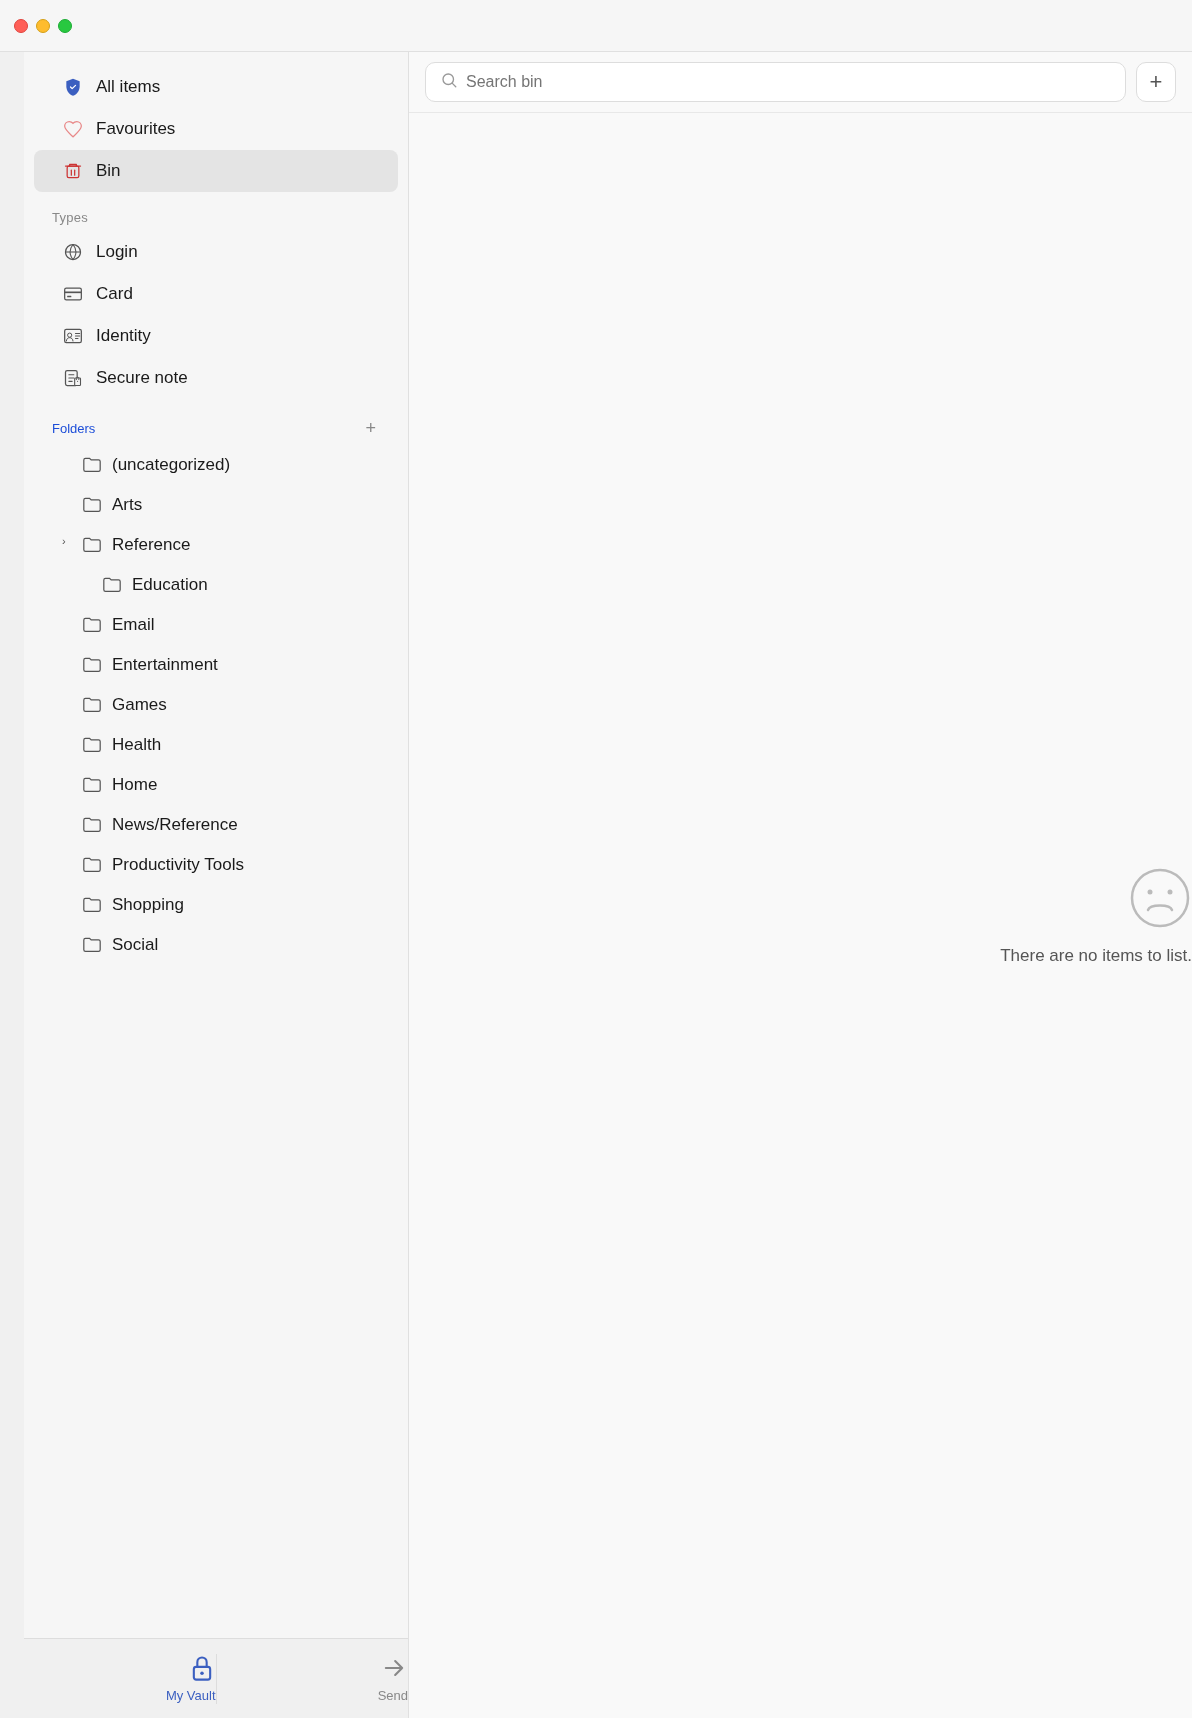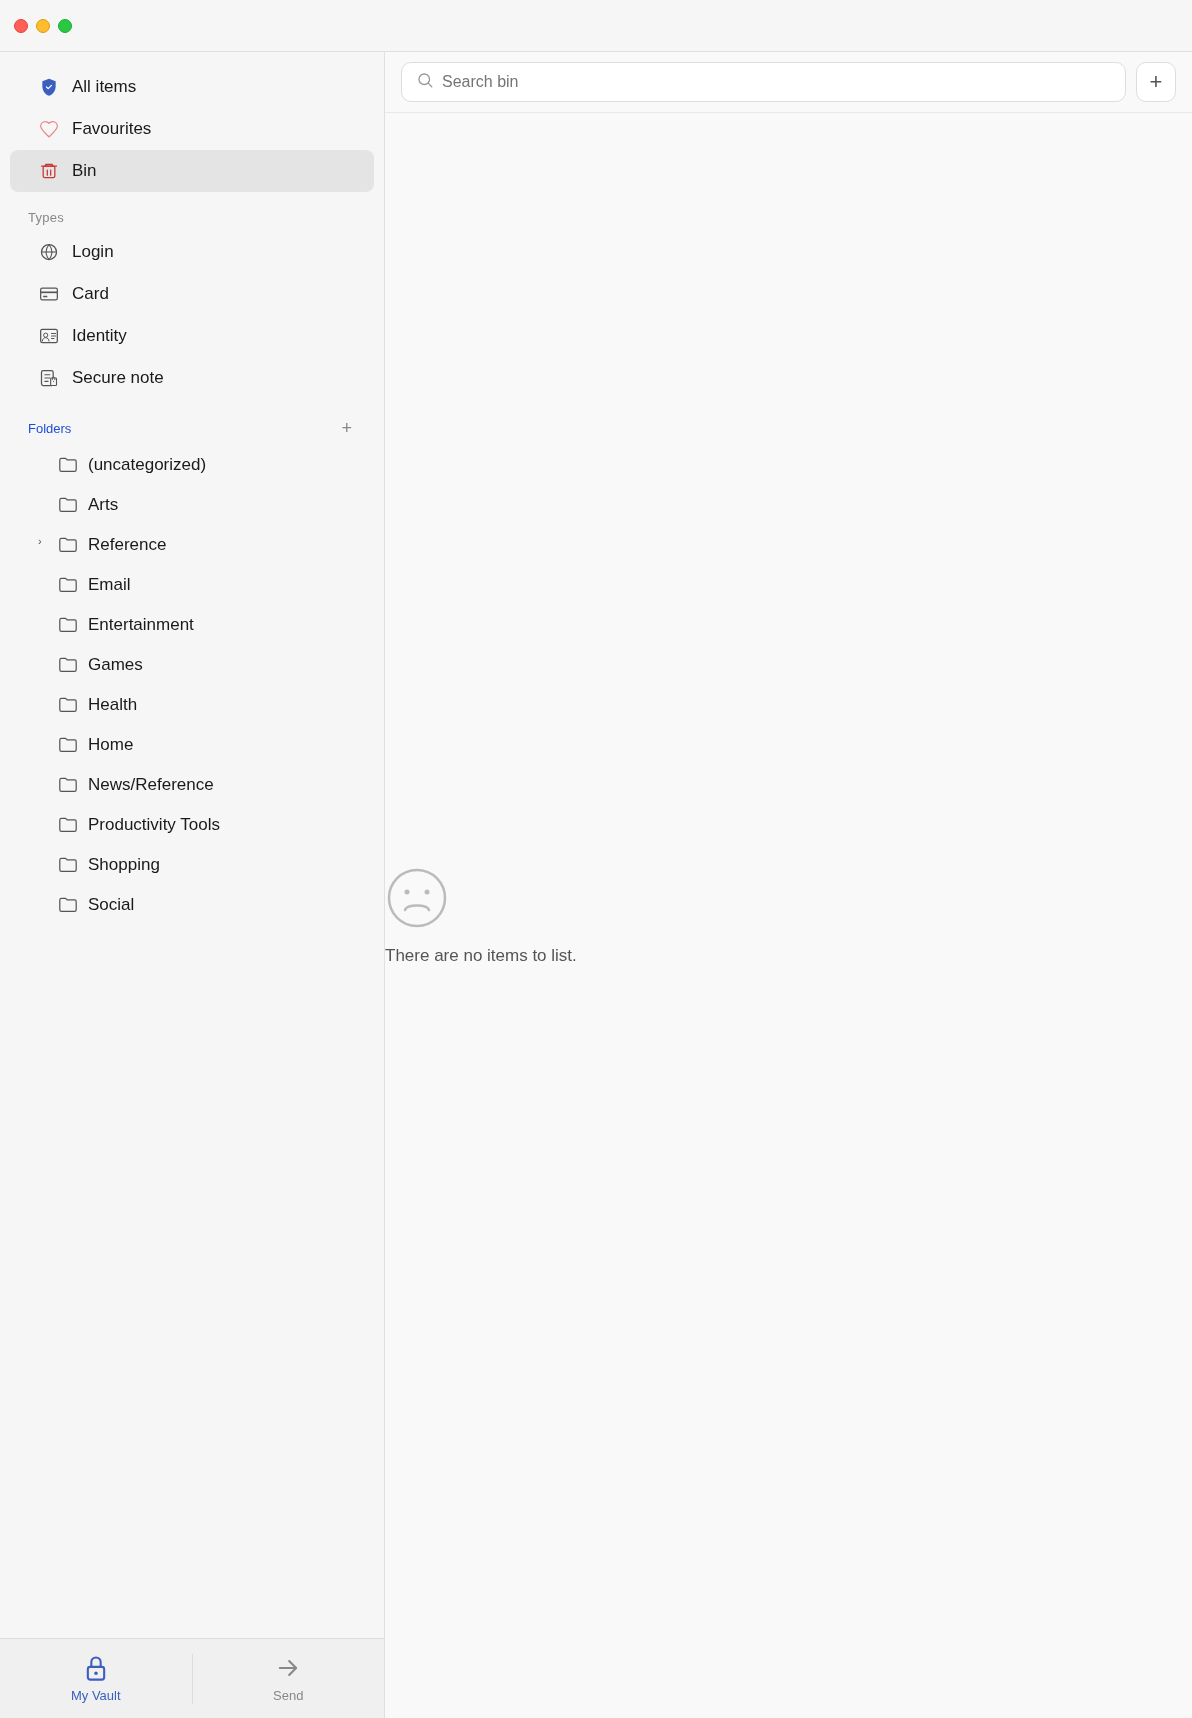--- a/index.html
+++ b/index.html
@@ -46,20 +46,21 @@
 
     
     .sidebar {
       width: 385px;
       min-width: 385px;
       background: #f6f6f6;
       display: flex;
       flex-direction: column;
       border-right: 1px solid #e0e0e0;
       overflow: hidden;
+      margin-left: 24px;
     }
 
     .sidebar-scroll {
       flex: 1;
       overflow-y: auto;
       padding: 14px 0 0 0;
     }
 
     .sidebar-item {
       display: flex;
@@ -149,21 +150,21 @@
       height: 80px;
       background: #f0f0f0;
       border-top: 1px solid #ddd;
       display: flex;
       align-items: center;
     }
     .bottom-nav-item {
       flex: 1;
       display: flex;
       flex-direction: column;
-      align-items: center;
+      align-items: flex-end;
       justify-content: center;
       cursor: pointer;
       gap: 6px;
       padding: 8px 0;
     }
     .bottom-nav-item.active .nav-label { color: #3b5fc0; }
     .bottom-nav-item .nav-icon {
       width: 28px;
       height: 28px;
       display: flex;
@@ -230,21 +231,21 @@
       cursor: pointer;
       font-size: 22px;
       color: #555;
     }
 
     
     .empty-state {
       flex: 1;
       display: flex;
       flex-direction: column;
-      align-items: flex-start;
+      align-items: flex-end;
       justify-content: center;
       gap: 16px;
     }
     .sad-face {
       width: 64px;
       height: 64px;
       color: #bbb;
     }
     .empty-text {
       font-size: 17px;
@@ -391,20 +392,29 @@
       <div class="folder-item">
         <span class="chevron" style="color:#555; font-size:11px;">›</span>
         <span class="folder-icon">
           <svg width="20" height="18" viewBox="0 0 24 22" fill="none">
             <path d="M2 6a2 2 0 012-2h5l2 2h9a2 2 0 012 2v10a2 2 0 01-2 2H4a2 2 0 01-2-2V6z" stroke="#555" stroke-width="1.5" fill="none"></path>
           </svg>
         </span>
         <span class="folder-label">Reference</span>
       </div>
 
+      <div class="folder-item indented">
+        <span class="chevron">&nbsp;</span>
+        <span class="folder-icon">
+          <svg width="20" height="18" viewBox="0 0 24 22" fill="none">
+            <path d="M2 6a2 2 0 012-2h5l2 2h9a2 2 0 012 2v10a2 2 0 01-2 2H4a2 2 0 01-2-2V6z" stroke="#555" stroke-width="1.5" fill="none"></path>
+          </svg>
+        </span>
+        <span class="folder-label">Education</span>
+      </div>
 
       <div class="folder-item">
         <span class="chevron">&nbsp;</span>
         <span class="folder-icon">
           <svg width="20" height="18" viewBox="0 0 24 22" fill="none">
             <path d="M2 6a2 2 0 012-2h5l2 2h9a2 2 0 012 2v10a2 2 0 01-2 2H4a2 2 0 01-2-2V6z" stroke="#555" stroke-width="1.5" fill="none"></path>
           </svg>
         </span>
         <span class="folder-label">Email</span>
       </div>

